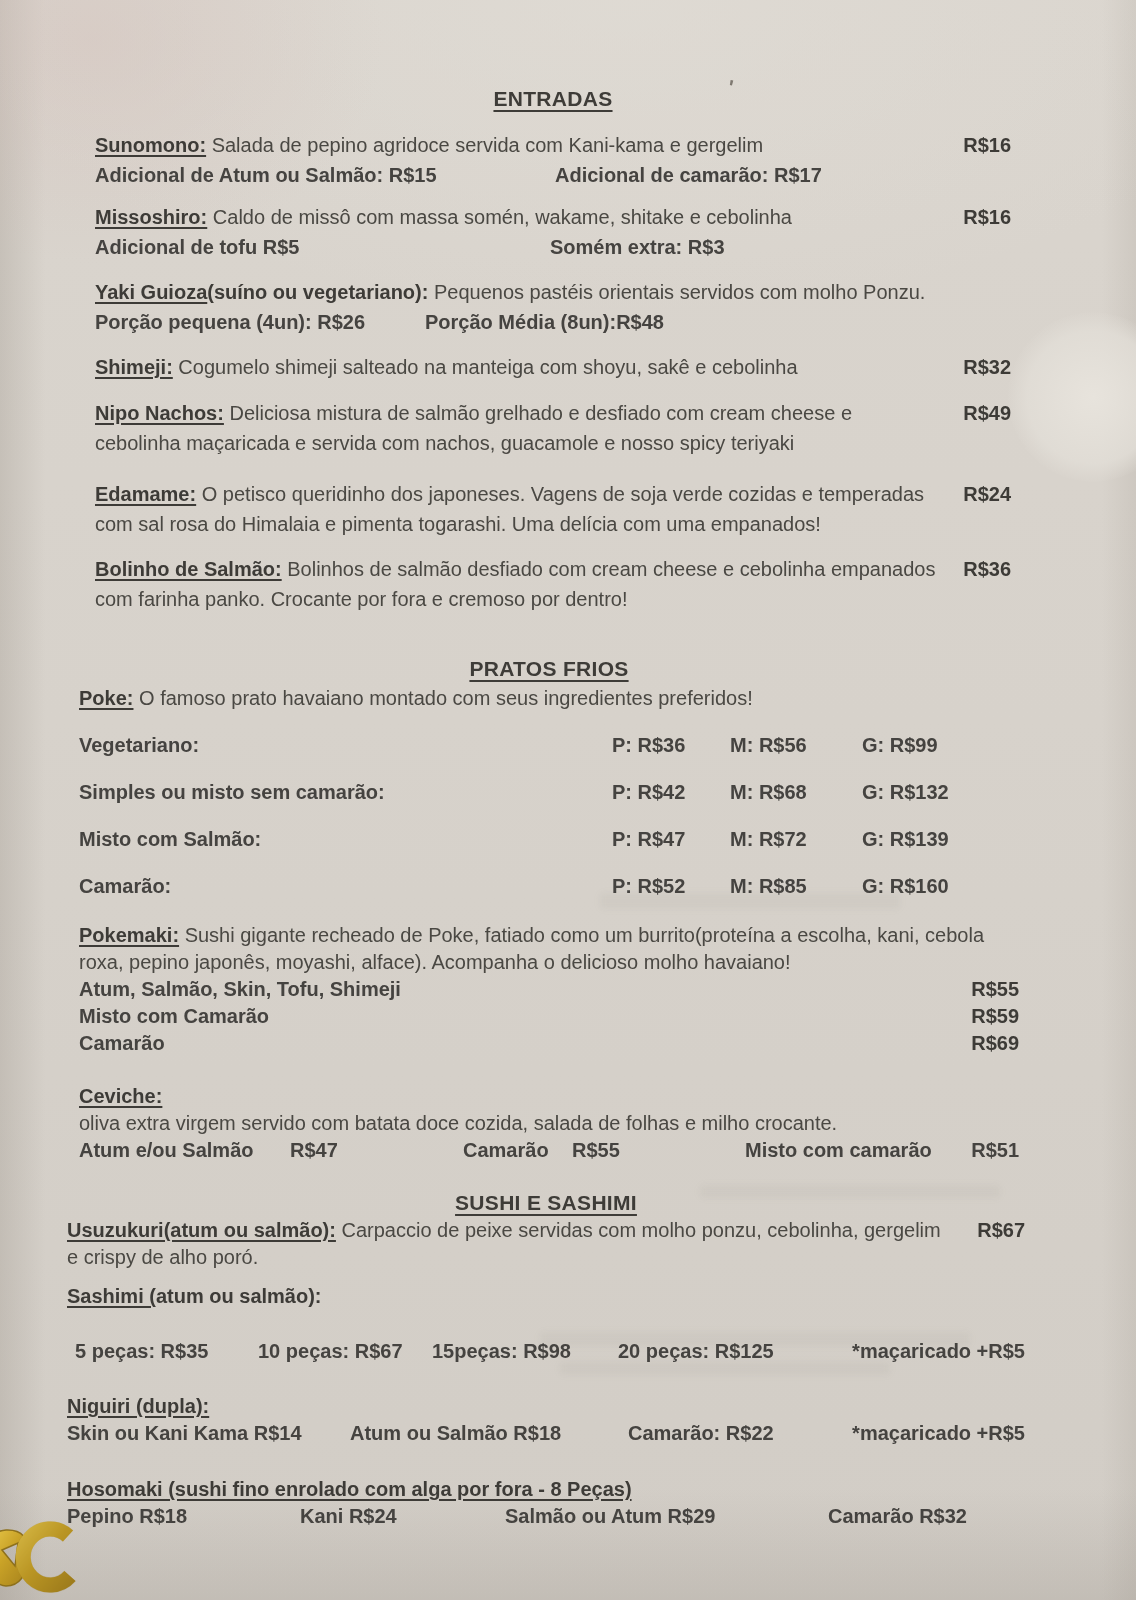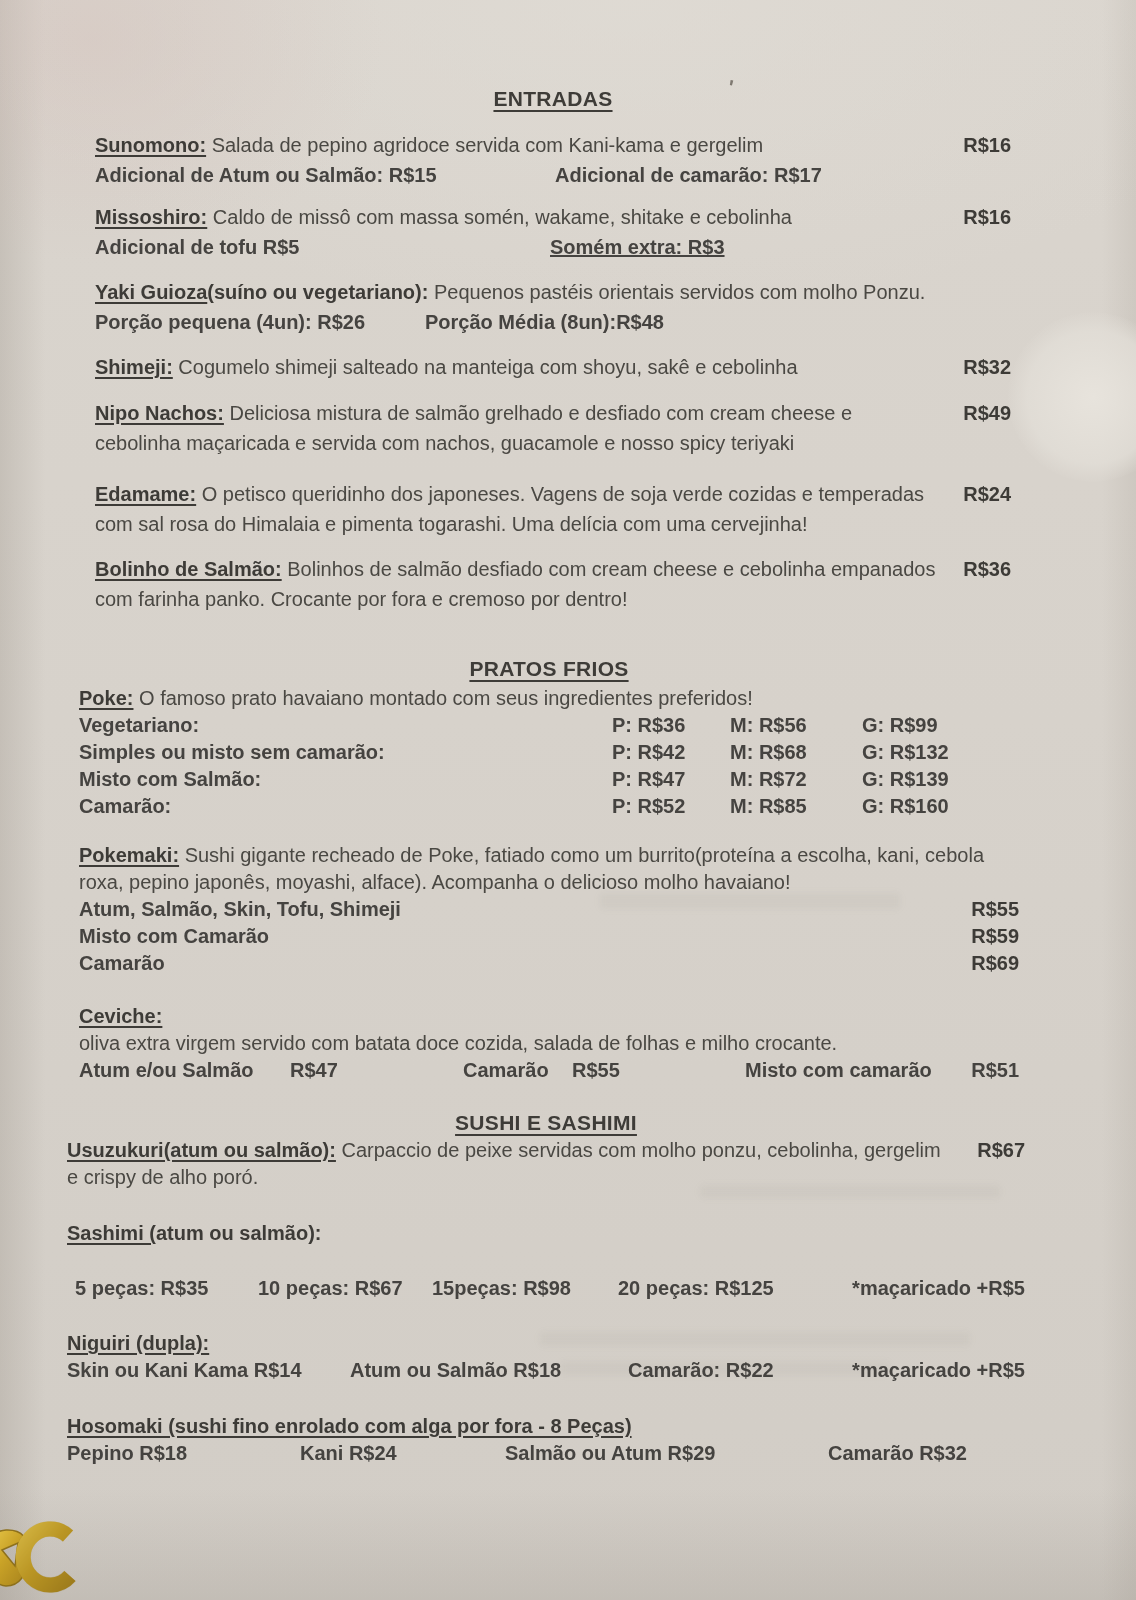--- a/index.html
+++ b/index.html
@@ -42,43 +42,43 @@
   }
   .nmr{font-weight:700; color:#3d3b37;}
   .ds{font-weight:400; color:#4a4843;}
   .pr{font-weight:700; color:#3d3b37; margin-left:auto; text-align:right; white-space:nowrap; padding-left:8px;}
   .line{font-size:20px; line-height:30px;}
   .sec2 .line{line-height:27px;}
   .sec3 .line{line-height:27px;}
   .main{flex:1 1 auto;}
   
   .oA1{flex:0 0 460px;} .oB1{flex:1 1 auto;}
-  .oA2{flex:0 0 455px;} .oB2{flex:1 1 auto;text-decoration:underline;}
+  .oA2{flex:0 0 455px;} .oB2{flex:1 1 auto;}
   .yk1{flex:0 0 330px;} .yk2{flex:0 0 300px;}
   .yk3{flex:1 1 auto; display:flex; justify-content:space-between;}
   
-  .plabel{flex:0 0 533px;} .pcol{flex:0 0 118px;} .mcol{flex:0 0 132px;} .gcol{flex:1 1 auto;}
+  .plabel{flex:0 0 533px;} .pcol{flex:0 0 118px;} .mcol{flex:0 0 132px;} .gcol{flex:1 1 auto;margin-top:20px;}
   
   .cv1{flex:0 0 211px;} .cv2{flex:0 0 173px;} .cv3{flex:0 0 109px;}
   .cv4{flex:0 0 173px;} .cv5{flex:1 1 auto;} .cv6{flex:0 0 auto; text-align:right;}
   
   .sa{padding-left:8px;justify-content:flex-end;}
   .sa1{flex:0 0 183px;} .sa2{flex:0 0 174px;margin-top:28px;} .sa3{flex:0 0 186px;} .sa4{flex:1 1 auto;}
   .note{flex:0 0 auto; text-align:right;}
   .ng1{flex:0 0 283px;} .ng2{flex:0 0 278px;} .ng3{flex:1 1 auto;}
   .ho1{flex:0 0 233px;} .ho2{flex:0 0 205px;} .ho3{flex:0 0 323px;} .ho4{flex:1 1 auto;}
   .emblem{position:absolute; left:-6px; bottom:-10px;}
   
   .mbA{margin-bottom:18px;} 
   .it1{margin-bottom:12px;} .it2{margin-bottom:15px;} .it3{margin-bottom:15px;}
   .it4{margin-bottom:16px;} .it5{margin-bottom:21px;} .it6{margin-bottom:15px;} .it7{margin-bottom:42px;}
   .mbB{margin-bottom:3px;}  
   .poke{margin-bottom:22px;} .pokemaki{margin-bottom:26px;} .ceviche{margin-bottom:26px;}
   .mbC{margin-bottom:1px;}  
-  .usu{margin-bottom:29px;} .sash{margin-bottom:28px;} .nig{margin-bottom:29px;}
+  .usu{margin-bottom:12px;} .sash{margin-bottom:28px;} .nig{margin-bottom:29px;}
 </style>
 </head>
 <body>
 
 <div class="page">
   <div class="light-spot"></div>
   <div class="smudge sm1"></div>
   <div class="smudge sm2"></div>
   <div class="smudge sm3"></div>
   <div class="smudge sm4"></div>
@@ -137,21 +137,21 @@
           <span class="ds">cebolinha maçaricada e servida com nachos, guacamole e nosso spicy teriyaki</span>
         </div>
       </div>
 
       <div class="it6">
         <div class="row line">
           <span class="main"><span class="nm">Edamame:</span> <span class="ds">O petisco queridinho dos japoneses. Vagens de soja verde cozidas e temperadas</span></span>
           <span class="pr">R$24</span>
         </div>
         <div class="row line">
-          <span class="ds">com sal rosa do Himalaia e pimenta togarashi. Uma delícia com uma cervejinha!</span>
+          <span class="ds">com sal rosa do Himalaia e pimenta togarashi. Uma delícia com uma empanados!</span>
         </div>
       </div>
 
       <div class="it7">
         <div class="row line">
           <span class="main"><span class="nm">Bolinho de Salmão:</span> <span class="ds">Bolinhos de salmão desfiado com cream cheese e cebolinha empanados</span></span>
           <span class="pr">R$36</span>
         </div>
         <div class="row line">
           <span class="ds">com farinha panko. Crocante por fora e cremoso por dentro!</span>

